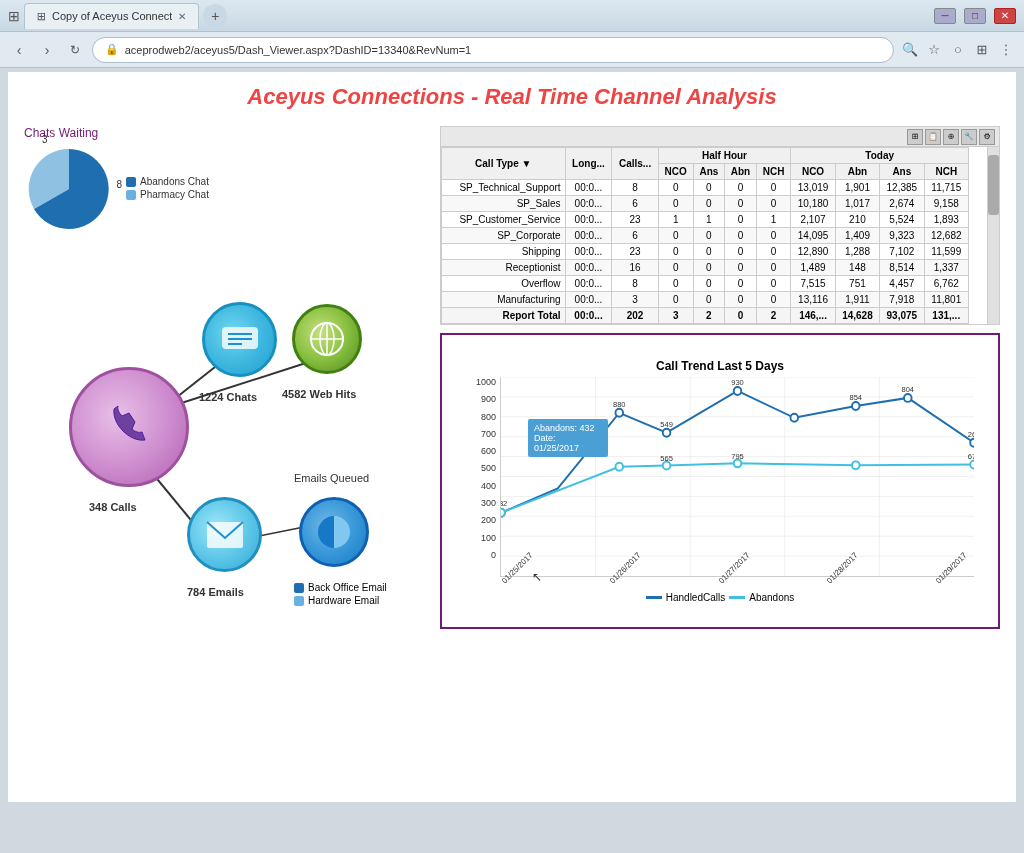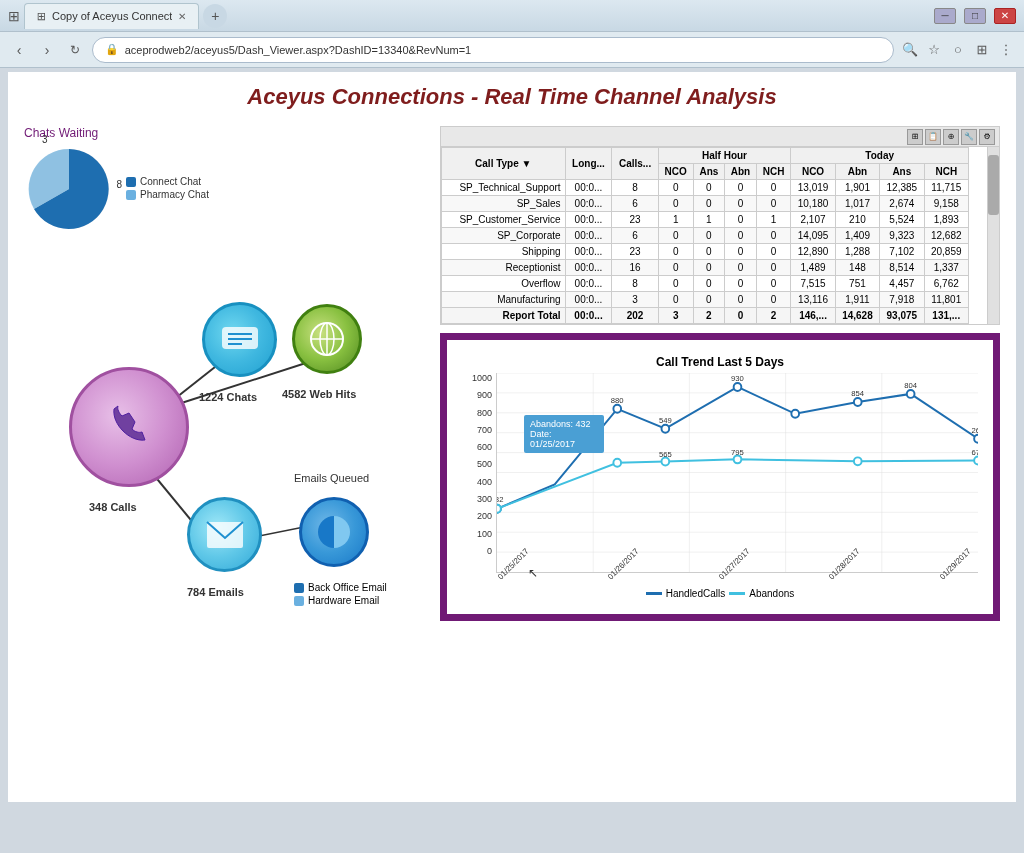--- a/index.html
+++ b/index.html
@@ -82,21 +82,21 @@
       background: white;
       margin: 4px 8px;
       padding: 12px 16px;
       min-height: 730px;
     }
     .page-title {
       text-align: center;
       font-size: 22px;
       font-weight: bold;
       font-style: italic;
-      color: #7f1d1d;
+      color: #ef4444;
       margin-bottom: 16px;
     }
     .main-layout {
       display: flex;
       gap: 16px;
     }
     
     .left-panel {
       width: 400px;
       flex-shrink: 0;
@@ -210,22 +210,22 @@
     .scrollbar-thumb {
       width: 100%;
       height: 60px;
       background: #aaa;
       border-radius: 3px;
       margin-top: 8px;
     }
 
     
     .chart-container {
-      border: 7px solid #701a75;
-      padding: 15px;
+      border: 2px solid #701a75;
+      padding: 24px;
     }
     .chart-title {
       text-align: center;
       font-size: 12px;
       font-weight: bold;
       margin-bottom: 4px;
     }
     .chart-legend {
       display: flex;
       justify-content: center;
@@ -317,21 +317,21 @@
               <path d="M45,45 L45,5 A40,40 0 1,1 10,65 Z" fill="#1e6eb0"></path>
 
               <path d="M45,45 L10,65 A40,40 0 0,1 45,5 Z" fill="#6ab0e0" opacity="0.7"></path>
             </svg>
             <span style="position:absolute;top:-10px;left:18px;font-size:10px;color:#333">3</span>
             <span style="position:absolute;top:35px;right:-8px;font-size:10px;color:#333">8</span>
           </div>
           <div class="pie-legend">
             <div class="legend-item">
               <div class="legend-dot" style="background:#1e6eb0"></div>
-              <span>Connect Chat</span>
+              <span>Abandons Chat</span>
             </div>
             <div class="legend-item">
               <div class="legend-dot" style="background:#6ab0e0"></div>
               <span>Pharmacy Chat</span>
             </div>
           </div>
         </div>
       </div>
 
       <div class="network-diagram">
@@ -494,21 +494,21 @@
       <td>Shipping</td>
       <td>00:0...</td>
       <td>23</td>
       <td>0</td>
       <td>0</td>
       <td>0</td>
       <td>0</td>
       <td>12,890</td>
       <td>1,288</td>
       <td>7,102</td>
-      <td>20,859</td>
+      <td>11,599</td>
     </tr>
                 <tr style="background: rgb(248, 248, 248);">
       <td>Receptionist</td>
       <td>00:0...</td>
       <td>16</td>
       <td>0</td>
       <td>0</td>
       <td>0</td>
       <td>0</td>
       <td>1,489</td>

